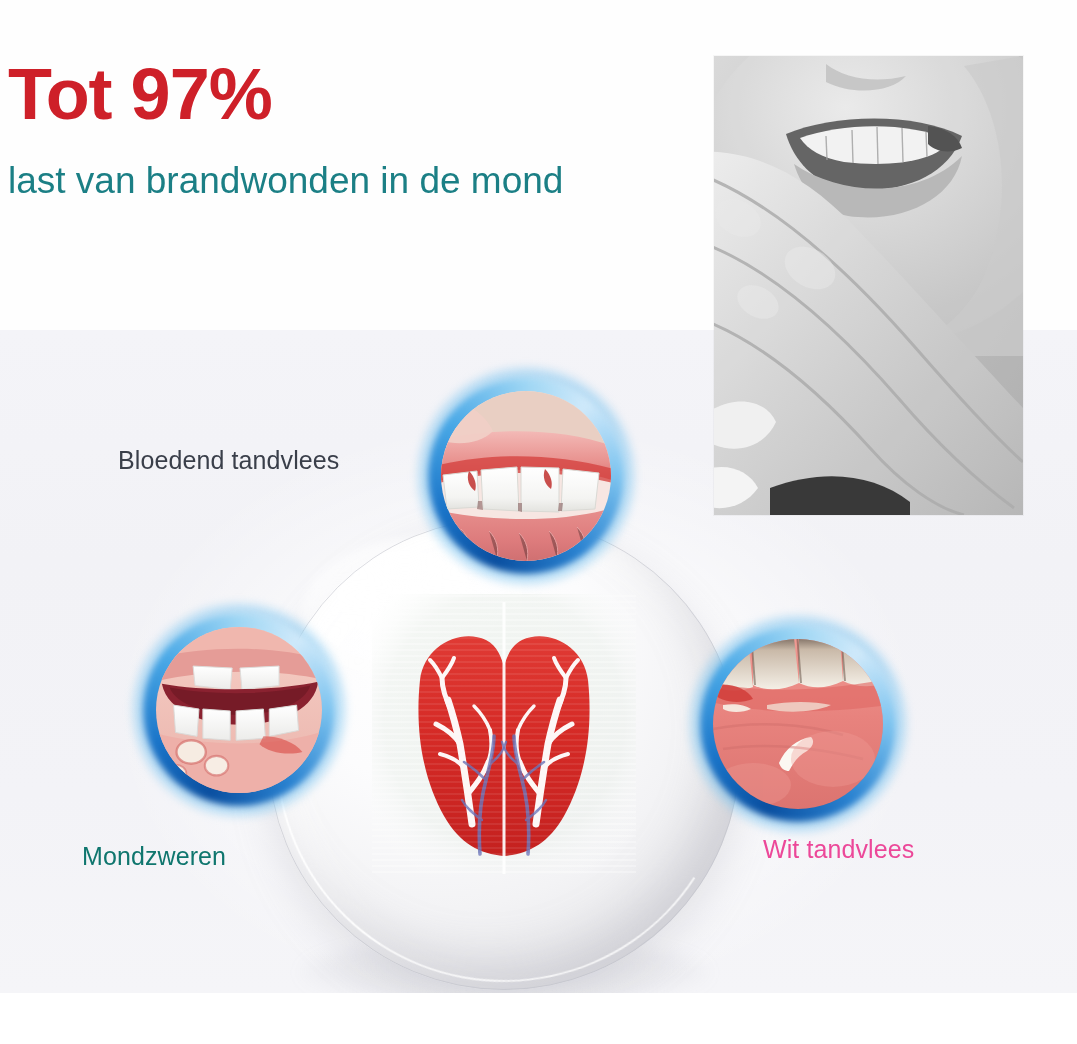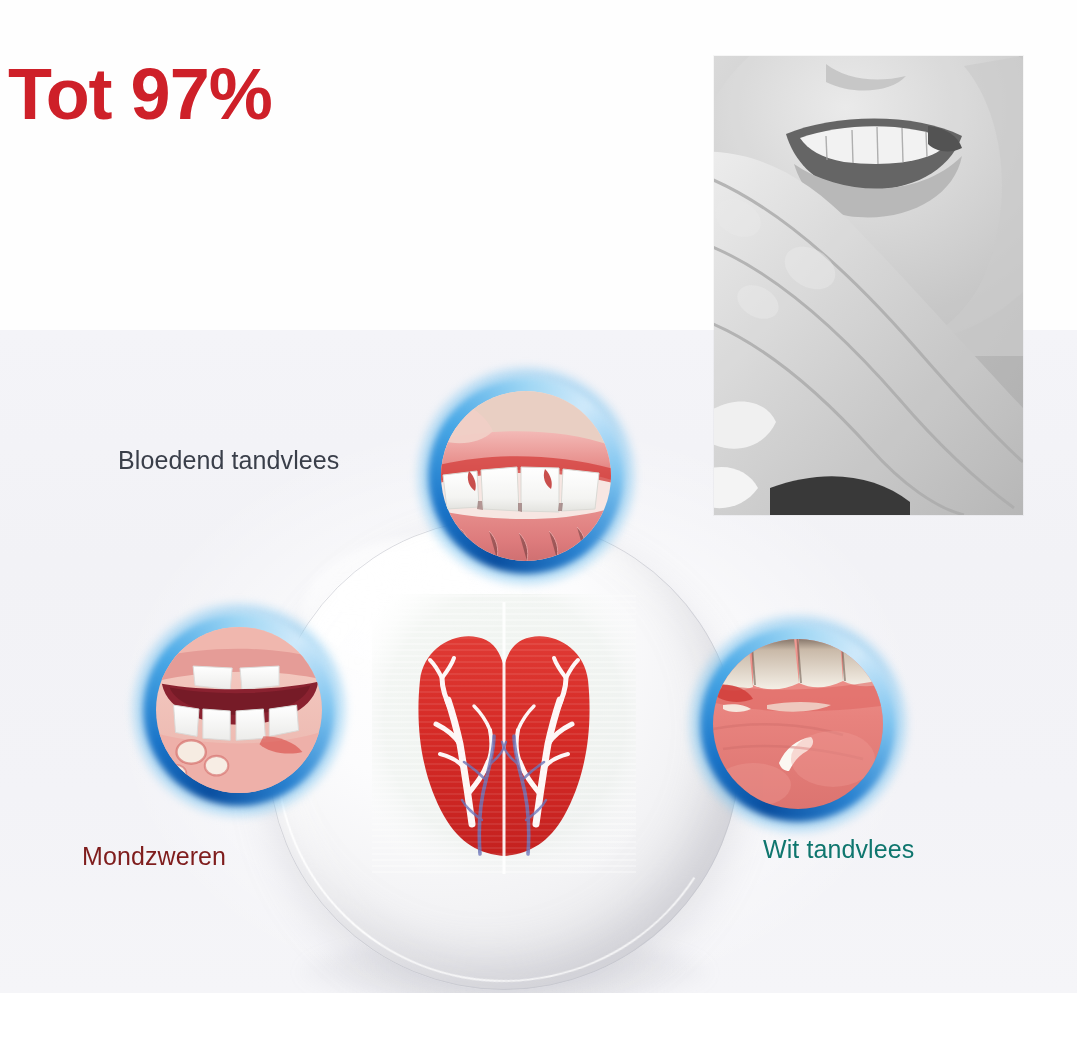--- a/index.html
+++ b/index.html
@@ -217,20 +217,21 @@
 <body>
 
 <div id="poster">
 
   <div class="bg-top"></div>
   <div class="bg-lower"></div>
   <div class="bg-lower-veil"></div>
 
   <div class="headline-block">
     <div class="headline" style="color:#ce2029">Tot 97%</div>
+    <div class="subline subline-2" style="color:#1b7f85">last van brandwonden in de mond</div>
   </div>
 
   <div class="photo-frame">
     <svg viewBox="0 0 309 459" preserveAspectRatio="xMidYMid slice">
       <defs>
         <linearGradient id="skinA" x1="0" y1="0" x2="1" y2="1">
           <stop offset="0%" stop-color="#d7d7d7"></stop>
           <stop offset="45%" stop-color="#c2c2c2"></stop>
           <stop offset="100%" stop-color="#a9a9a9"></stop>
         </linearGradient>
@@ -536,18 +537,18 @@
           </g>
           <g fill="#ef9d97" opacity=".35">
             <ellipse cx="120" cy="120" rx="42" ry="28"></ellipse>
             <ellipse cx="40" cy="146" rx="38" ry="22"></ellipse>
           </g>
         </svg>
       </div>
     </div>
 
     <div class="label" id="label-bleeding" style="color:#3a3f4a">Bloedend tandvlees</div>
-    <div class="label" id="label-ulcers" style="color:#7f1d1d">Mondzweren</div>
-    <div class="label" id="label-white" style="color:#0f766e">Wit tandvlees</div>
+    <div class="label" id="label-ulcers" style="color:#0f766e">Mondzweren</div>
+    <div class="label" id="label-white" style="color:#ec4899">Wit tandvlees</div>
   </div>
 
   <div class="bg-bottom-white"></div>
 </div>
 
 </body></html>

